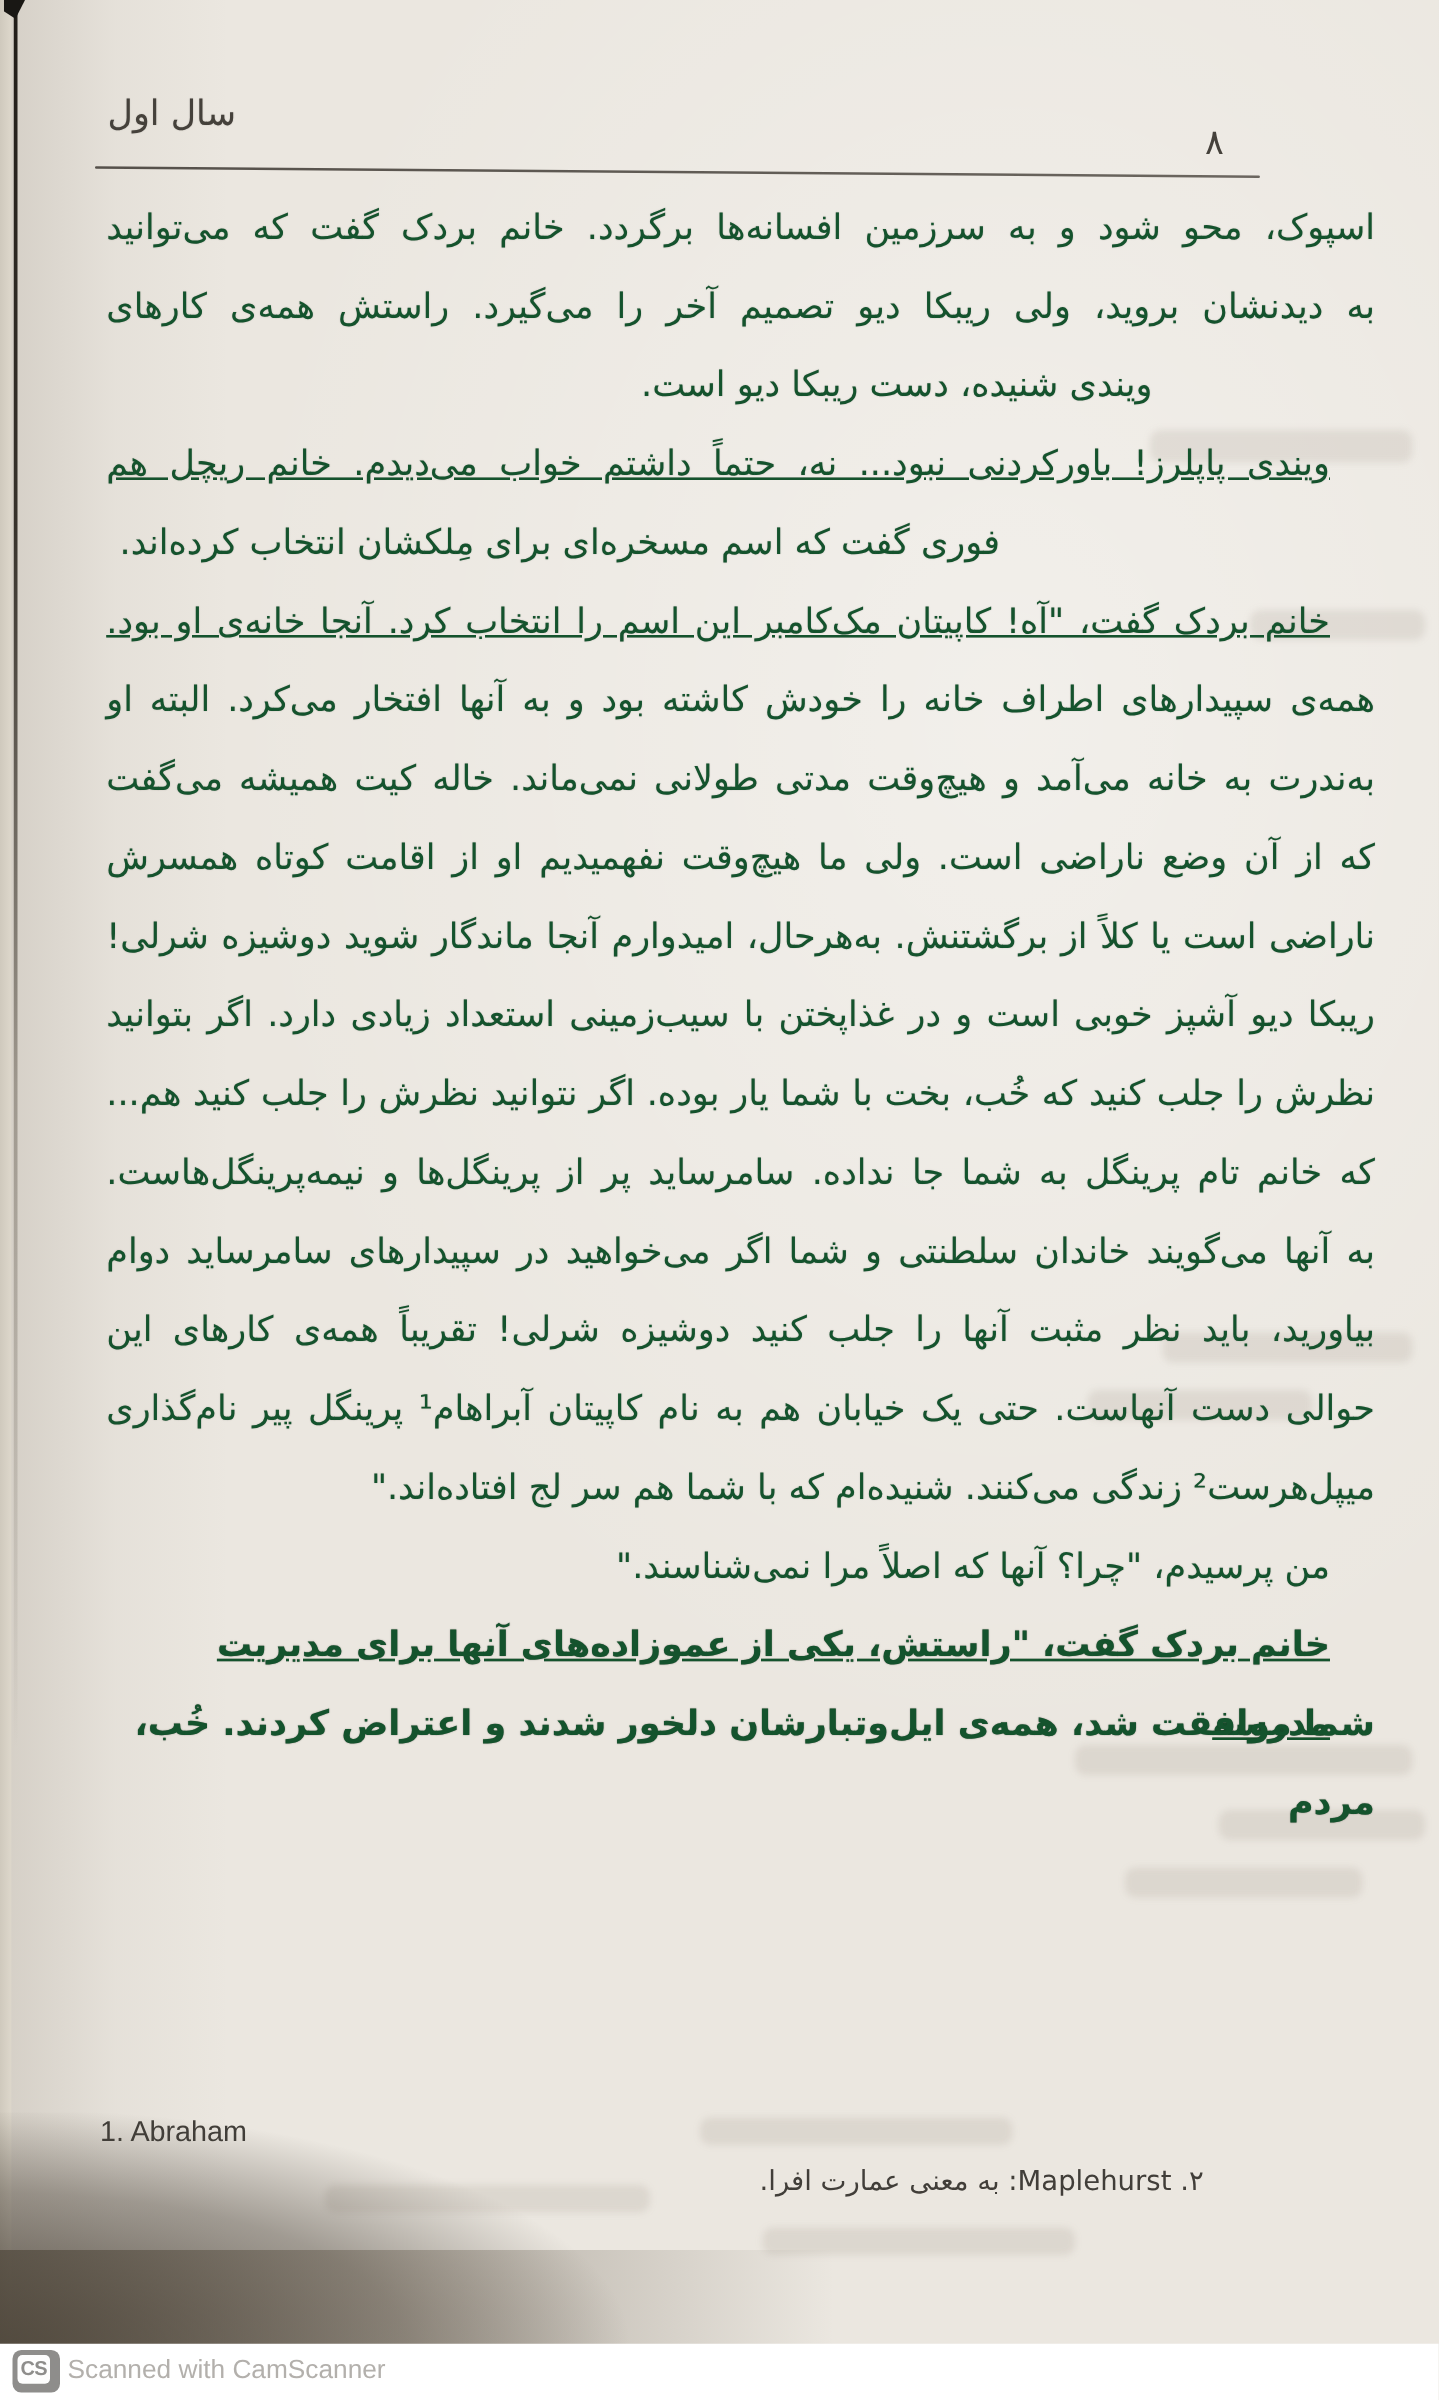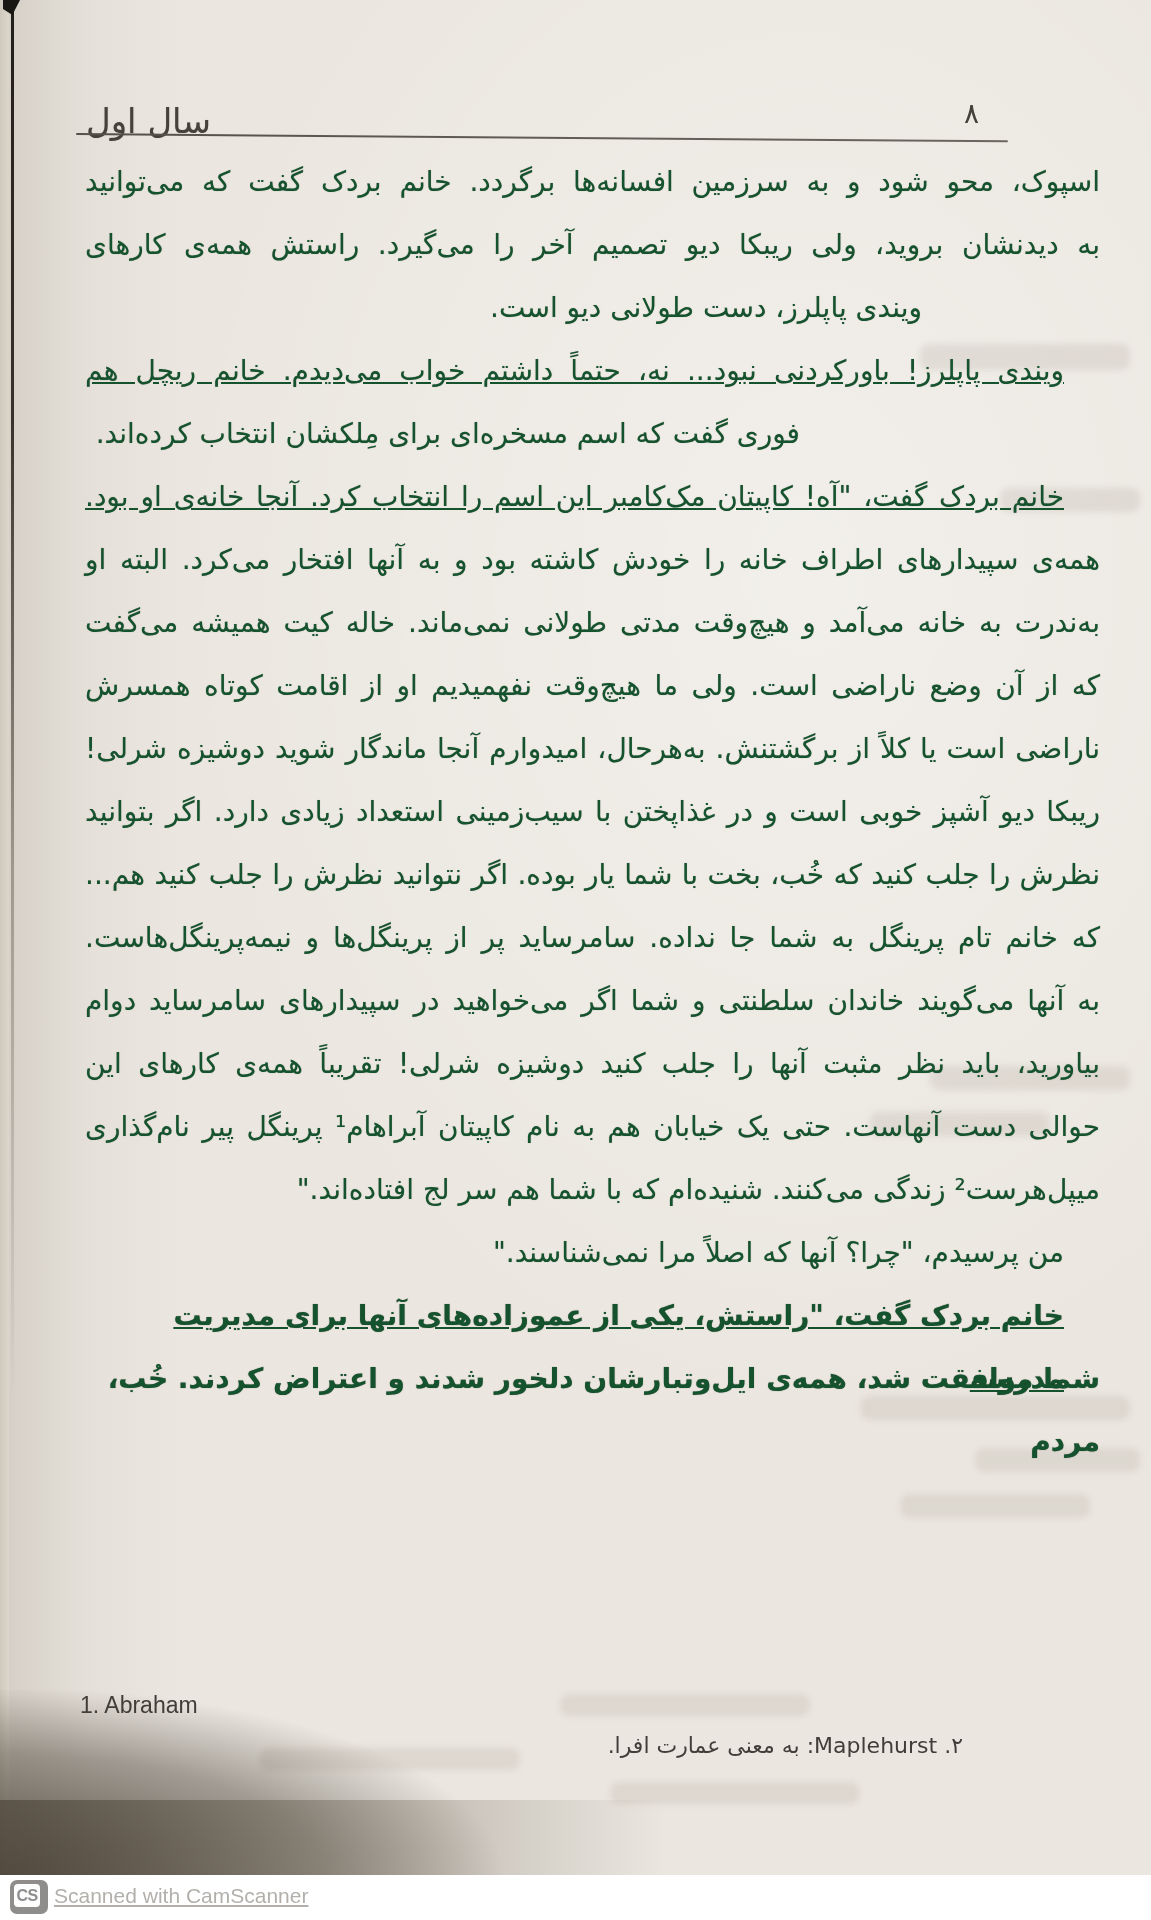--- a/index.html
+++ b/index.html
@@ -24,21 +24,21 @@
     clip-path:polygon(0 0,100% 0,55% 100%,0 60%);}
   .shadow-corner{position:absolute;left:0;top:1690px;width:100%;height:186px;
     background:radial-gradient(ellipse 720px 270px at 0% 100%, rgba(70,62,52,0.9), rgba(70,62,52,0.45) 45%, rgba(70,62,52,0) 70%);}
   .shadow-band{position:absolute;left:0;top:1800px;width:100%;height:76px;
     background:linear-gradient(to right, rgba(82,74,62,0.75), rgba(108,98,84,0.4) 30%, rgba(0,0,0,0) 58%);}
 
   
   .ghost{position:absolute;background:rgba(125,112,95,0.13);filter:blur(3px);border-radius:9px;}
 
   
-  .head-title{position:absolute;left:86px;top:101px;font-size:34px;color:#45413b;direction:rtl;
+  .head-title{position:absolute;left:86px;top:74px;font-size:28px;color:#45413b;direction:rtl;
     text-shadow:0 0 1px rgba(69,65,59,0.3);}
   .page-num{position:absolute;left:964px;top:97px;font-size:28px;color:#45413b;}
   .head-rule{position:absolute;left:76px;top:133px;width:932px;height:2px;border-radius:2px;
     background:linear-gradient(to right,#595younger49,#55504a,#6b665f);
     background:linear-gradient(to right,#55504a,#6b665f);
     transform:rotate(0.45deg);transform-origin:left center;}
 
   
   .textblock{position:absolute;left:85px;right:51px;top:150px;direction:rtl;color:#14532d;}
   .line{height:63px;line-height:63px;font-size:28px;
@@ -56,21 +56,21 @@
     font-size:23px;color:#413e39;}
   .fn-persian{position:absolute;right:188px;top:1733px;direction:rtl;font-size:22px;color:#413e39;}
 
   
   .scan-bar{position:absolute;left:0;top:1875px;width:100%;height:45px;background:#ffffff;}
   .cs-badge{position:absolute;left:10px;top:5px;width:38px;height:34px;background:#8e8d8b;border-radius:7px;}
   .cs-inner{position:absolute;left:4px;top:4px;width:26px;height:23px;background:#fdfdfd;border-radius:4px;
     display:flex;align-items:center;justify-content:center;
     font-family:"Liberation Sans",sans-serif;font-weight:bold;font-size:16px;color:#8e8d8b;letter-spacing:-0.5px;}
   .scan-label{position:absolute;left:54px;top:9px;font-family:"Liberation Sans",sans-serif;
-    font-size:21px;color:#b3b0ac;text-decoration:underline;}
+    font-size:21px;color:#b3b0ac;}
 </style>
 </head>
 <body>
 
 <div class="page">
 
   <div class="paper-tint"></div>
   <div class="edge-sliver"></div>
   <div class="gutter-line"></div>
   <div class="corner-notch"></div>
@@ -88,21 +88,21 @@
     <div class="ghost" style="left:610px;top:1782px;width:250px;height:22px;"></div>
   </div>
 
   <div class="head-title">سال اول</div>
   <div class="page-num">۸</div>
   <div class="head-rule"></div>
 
   <main class="textblock">
       <div class="line full">اسپوک، محو شود و به سرزمین افسانه‌ها برگردد. خانم بردک گفت که می‌توانید</div>
       <div class="line full">به دیدنشان بروید، ولی ریبکا دیو تصمیم آخر را می‌گیرد. راستش همه‌ی کارهای</div>
-      <div class="line short-1">ویندی پاپلرز، دست طولانی دیو است.</div>
+      <div class="line short-1">ویندی شنیده، دست ریبکا دیو است.</div>
       <div class="line para">ویندی پاپلرز! باورکردنی نبود... نه، حتماً داشتم خواب می‌دیدم. خانم ریچل هم</div>
       <div class="line short-2">فوری گفت که اسم مسخره‌ای برای مِلکشان انتخاب کرده‌اند.</div>
       <div class="line para">خانم بردک گفت، "آه! کاپیتان مک‌کامبر این اسم را انتخاب کرد. آنجا خانه‌ی او بود.</div>
       <div class="line full">همه‌ی سپیدارهای اطراف خانه را خودش کاشته بود و به آنها افتخار می‌کرد. البته او</div>
       <div class="line full">به‌ندرت به خانه می‌آمد و هیچ‌وقت مدتی طولانی نمی‌ماند. خاله کیت همیشه می‌گفت</div>
       <div class="line full">که از آن وضع ناراضی است. ولی ما هیچ‌وقت نفهمیدیم او از اقامت کوتاه همسرش</div>
       <div class="line full">ناراضی است یا کلاً از برگشتنش. به‌هرحال، امیدوارم آنجا ماندگار شوید دوشیزه شرلی!</div>
       <div class="line full">ریبکا دیو آشپز خوبی است و در غذاپختن با سیب‌زمینی استعداد زیادی دارد. اگر بتوانید</div>
       <div class="line full">نظرش را جلب کنید که خُب، بخت با شما یار بوده. اگر نتوانید نظرش را جلب کنید هم...</div>
       <div class="line full">که خانم تام پرینگل به شما جا نداده. سامرساید پر از پرینگل‌ها و نیمه‌پرینگل‌هاست.</div>

